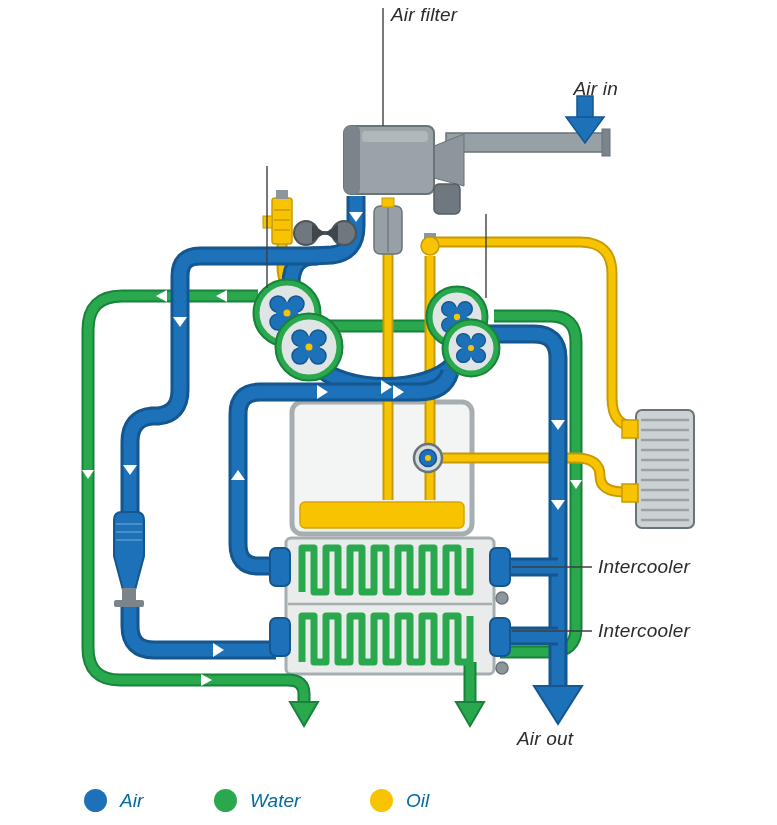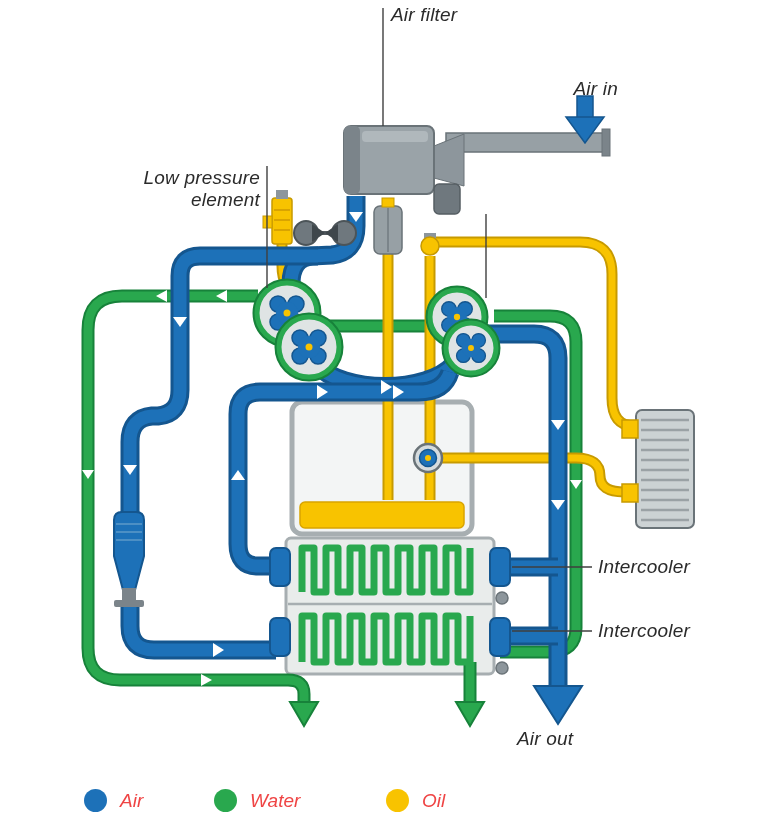--- a/index.html
+++ b/index.html
@@ -10,21 +10,21 @@
   .pipe{fill:none;stroke-linecap:butt;stroke-linejoin:round;}
   .b-o{stroke:#14568f;stroke-width:19;}
   .b-i{stroke:#1d71b8;stroke-width:13;}
   .g-o{stroke:#17823a;stroke-width:13;}
   .g-i{stroke:#29a84e;stroke-width:9;}
   .y-o{stroke:#c79a00;stroke-width:11;}
   .y-i{stroke:#f8c300;stroke-width:7;}
   .coil{fill:none;stroke:#29a84e;stroke-width:7;stroke-linejoin:round;}
   .legend-item{position:absolute;top:789px;display:flex;align-items:center;gap:13px;}
   .dot{width:23px;height:23px;border-radius:50%;}
-  .legend-label{font-style:italic;font-size:19px;color:#ef4444;}
+  .legend-label{font-style:italic;font-size:19px;color:#0369a1;}
 </style>
 </head>
 <body>
 
 <div class="stage">
 
 <svg width="777" height="825" viewBox="0 0 777 825">
   <defs>
     <path id="bA" d="M356,196 V226 Q356,252 332,255 L312,256 Q291,258 291,284"></path>
     <path id="bB" d="M318,256 H200 Q180,256 180,276 V390 Q180,414 158,416 L152,416 Q130,418 130,442 V516"></path>
@@ -237,31 +237,30 @@
     <line x1="383" y1="8" x2="383" y2="126"></line>
     <line x1="267" y1="166" x2="267" y2="288"></line>
     <line x1="486" y1="214" x2="486" y2="298"></line>
     <line x1="592" y1="567" x2="512" y2="567"></line>
     <line x1="592" y1="631" x2="512" y2="631"></line>
   </g>
 </svg>
 
 <div class="lbl" style="left:391px;top:4px;">Air filter</div>
 <div class="lbl" style="left:552px;top:78px;width:66px;text-align:right;">Air in</div>
-<div class="lbl" style="left:120px;top:167px;width:140px;text-align:right;">Low pressure element</div>
 <div class="lbl" style="left:598px;top:556px;">Intercooler</div>
 <div class="lbl" style="left:598px;top:620px;">Intercooler</div>
 <div class="lbl" style="left:517px;top:728px;">Air out</div>
 
 <div class="legend-item" style="left:84px;">
   <span class="dot" style="background: rgb(29, 113, 184);"></span>
   <span class="legend-label">Air</span>
 </div>
 <div class="legend-item" style="left:214px;">
   <span class="dot" style="background: rgb(41, 168, 78);"></span>
   <span class="legend-label">Water</span>
 </div>
-<div class="legend-item" style="left:386px;">
+<div class="legend-item" style="left:370px;">
   <span class="dot" style="background: rgb(248, 195, 0);"></span>
   <span class="legend-label">Oil</span>
 </div>
 
 </div>
 
 </body></html>

